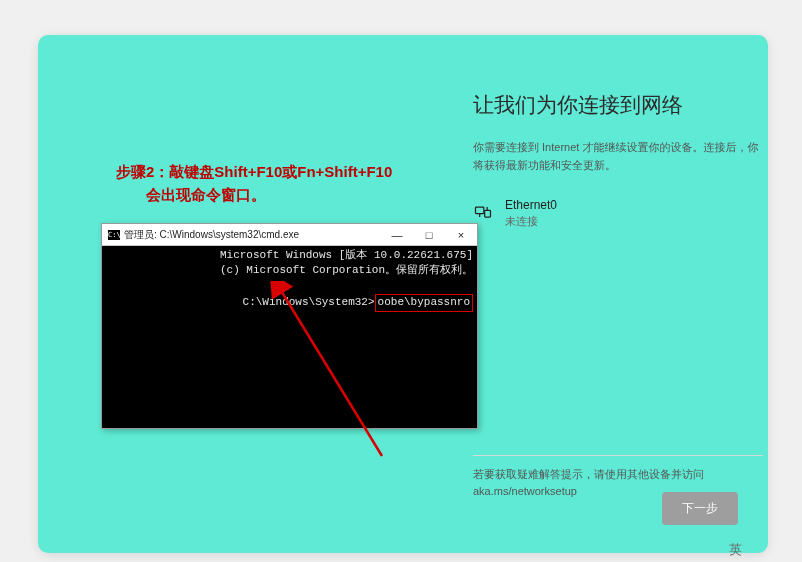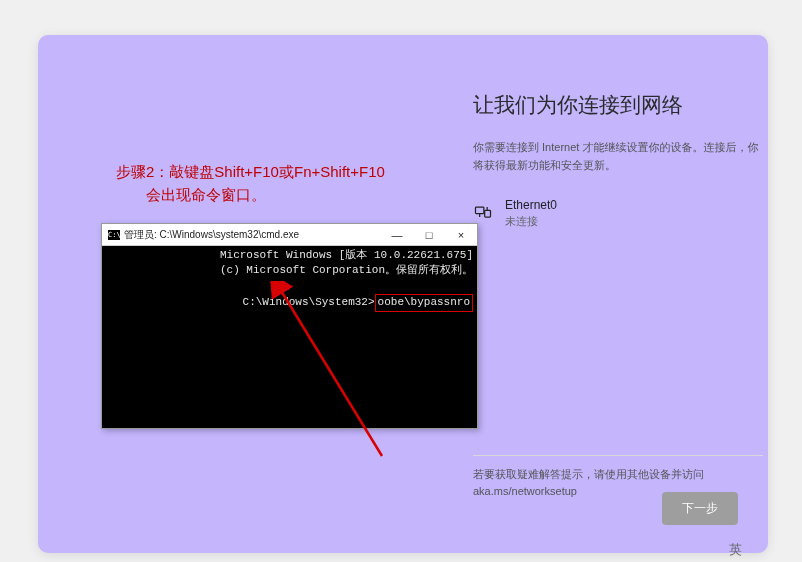--- a/index.html
+++ b/index.html
@@ -7,21 +7,21 @@
       width: 802px; height: 562px;
       background: #f0f0f0;
       font-family: "Segoe UI", Tahoma, Geneva, sans-serif;
       overflow: hidden;
       position: relative;
     }
     .oobe-card {
       position: absolute;
       left: 38px; top: 35px;
       width: 730px; height: 518px;
-      background: #c4b5fd;
+      background: #5eead4;
       border-radius: 10px;
       box-shadow: 0 2px 12px rgba(0,0,0,0.1);
     }
     .right-panel {
       position: absolute;
       left: 435px; top: 56px;
       width: 290px;
     }
     .heading {
       font-size: 21px;
@@ -64,21 +64,21 @@
       border: none;
       border-radius: 4px;
     }
 
     
     .step2 {
       position: absolute;
       left: 78px; top: 125px;
       font-size: 15px;
       color: #c00000;
-      font-weight: 400;
+      font-weight: 700;
       line-height: 1.55;
     }
     .step3 {
       position: absolute;
       left: 82px; top: 420px;
       font-size: 15px;
       color: #c00000;
       font-weight: 500;
       line-height: 1.5;
     }

